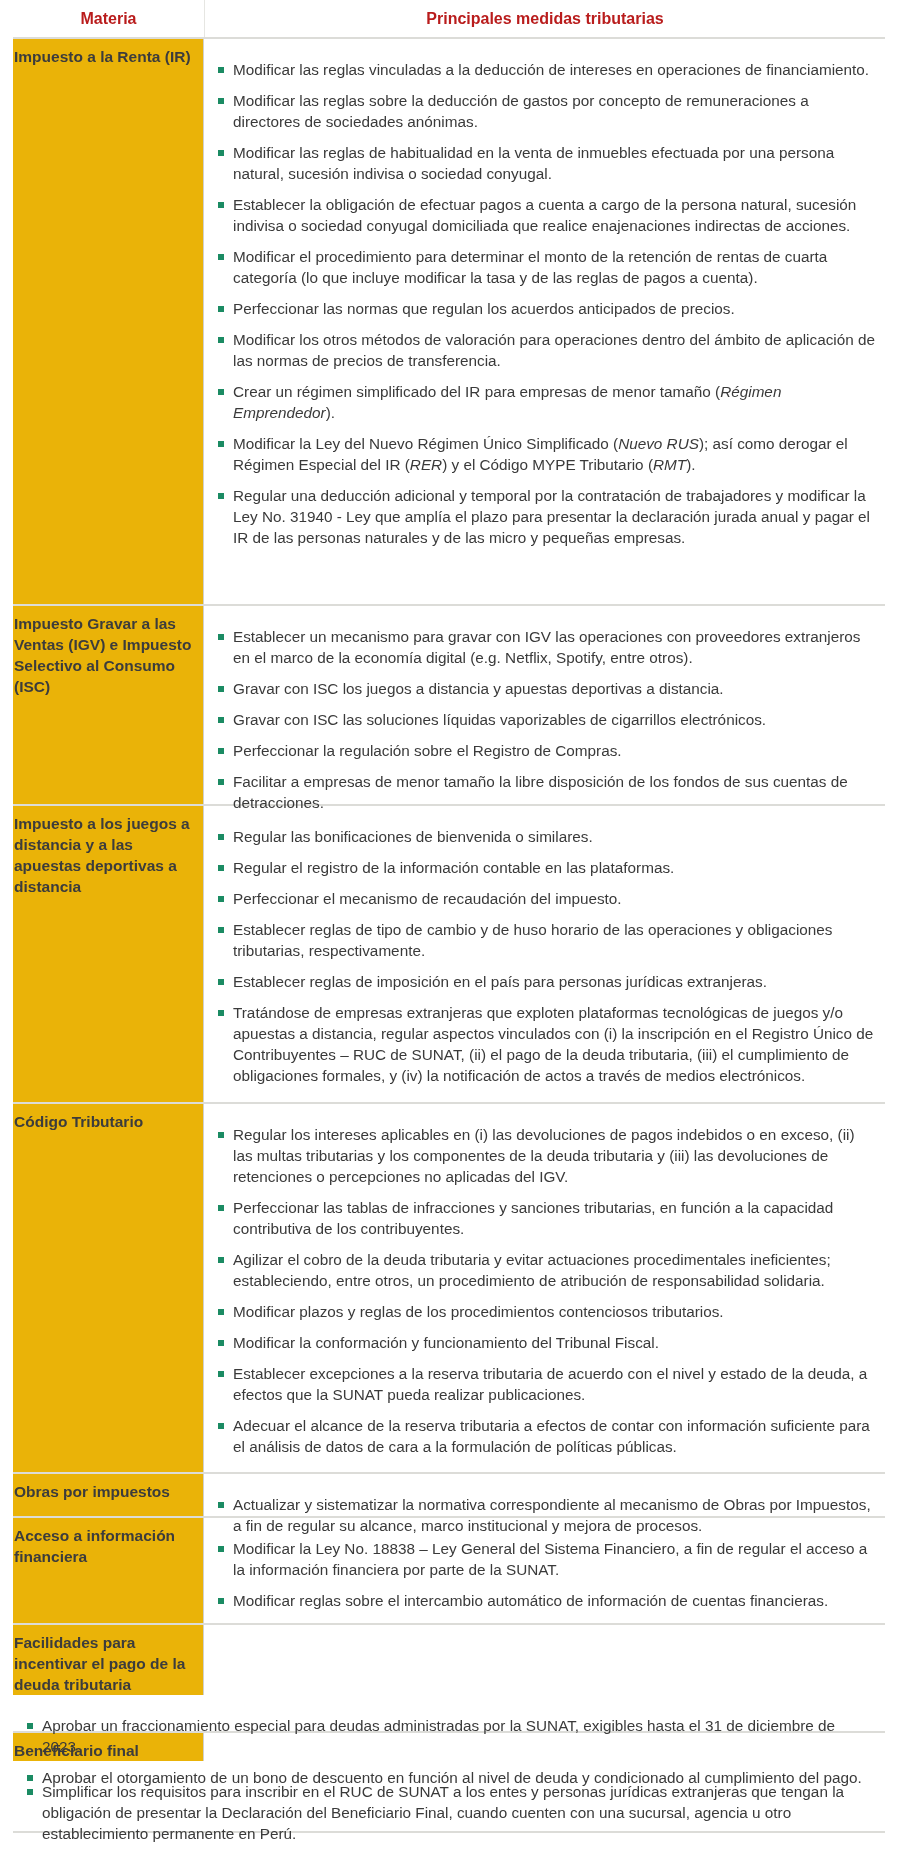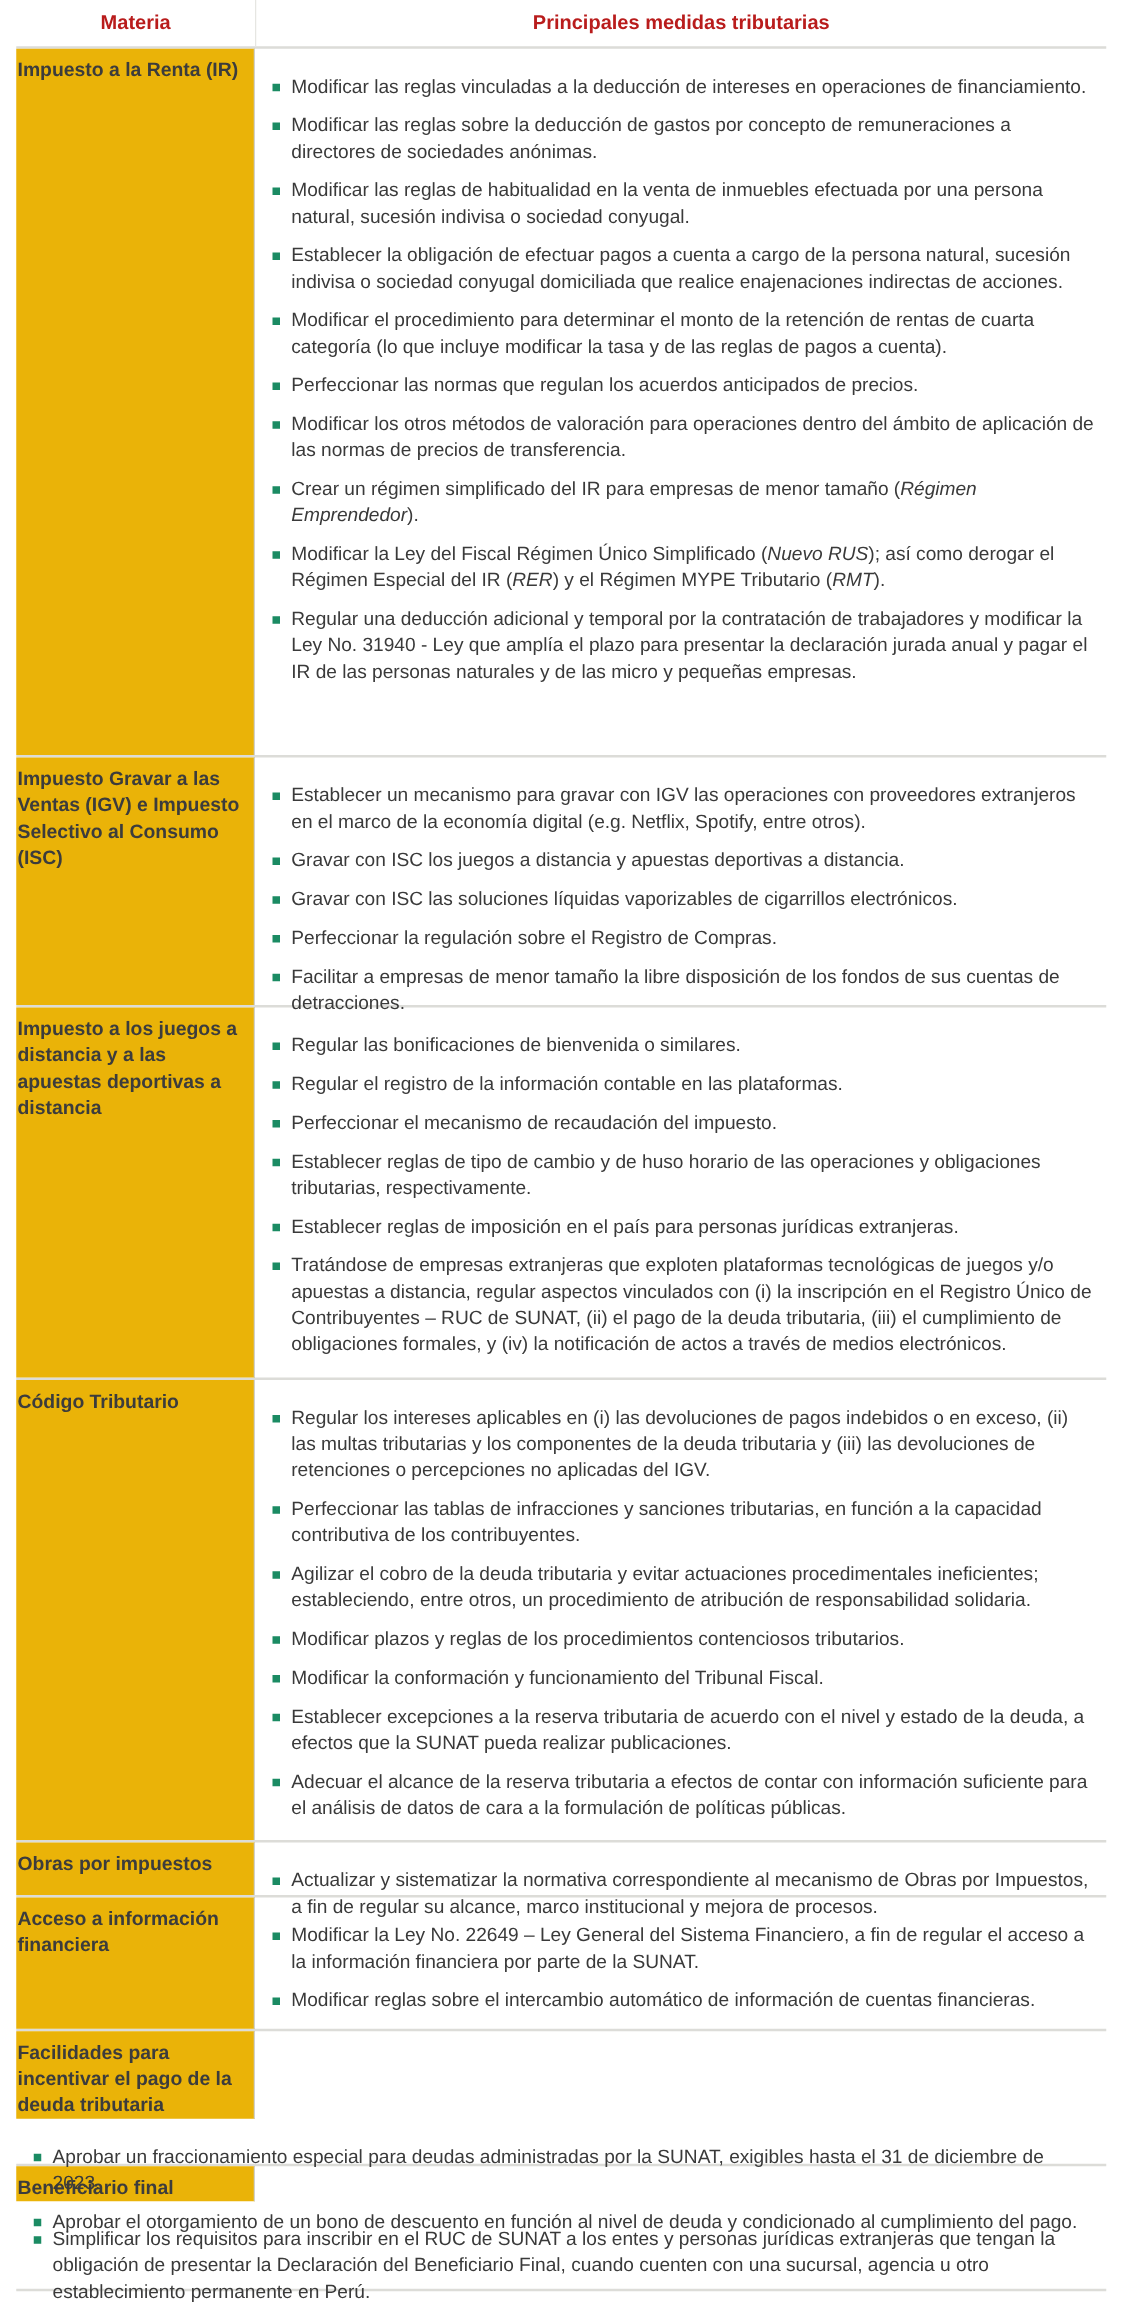--- a/index.html
+++ b/index.html
@@ -31,21 +31,21 @@
     <div class="lc">Impuesto a la Renta (IR)</div>
     <div class="rc">
           <div class="item"><span class="bullet"></span><span>Modificar las reglas vinculadas a la deducción de intereses en operaciones de financiamiento.</span></div>
           <div class="item"><span class="bullet"></span><span>Modificar las reglas sobre la deducción de gastos por concepto de remuneraciones a directores de sociedades anónimas.</span></div>
           <div class="item"><span class="bullet"></span><span>Modificar las reglas de habitualidad en la venta de inmuebles efectuada por una persona natural, sucesión indivisa o sociedad conyugal.</span></div>
           <div class="item"><span class="bullet"></span><span>Establecer la obligación de efectuar pagos a cuenta a cargo de la persona natural, sucesión indivisa o sociedad conyugal domiciliada que realice enajenaciones indirectas de acciones.</span></div>
           <div class="item"><span class="bullet"></span><span>Modificar el procedimiento para determinar el monto de la retención de rentas de cuarta categoría (lo que incluye modificar la tasa y de las reglas de pagos a cuenta).</span></div>
           <div class="item"><span class="bullet"></span><span>Perfeccionar las normas que regulan los acuerdos anticipados de precios.</span></div>
           <div class="item"><span class="bullet"></span><span>Modificar los otros métodos de valoración para operaciones dentro del ámbito de aplicación de las normas de precios de transferencia.</span></div>
           <div class="item"><span class="bullet"></span><span>Crear un régimen simplificado del IR para empresas de menor tamaño (</span><i>Régimen Emprendedor</i><span>).</span></div>
-          <div class="item"><span class="bullet"></span><span>Modificar la Ley del Fiscal Régimen Único Simplificado (</span><i>Nuevo RUS</i><span>); así como derogar el Régimen Especial del IR (</span><i>RER</i><span>) y el Régimen MYPE Tributario (</span><i>RMT</i><span>).</span></div>
+          <div class="item"><span class="bullet"></span><span>Modificar la Ley del Nuevo Régimen Único Simplificado (</span><i>Nuevo RUS</i><span>); así como derogar el Régimen Especial del IR (</span><i>RER</i><span>) y el Código MYPE Tributario (</span><i>RMT</i><span>).</span></div>
           <div class="item"><span class="bullet"></span><span>Regular una deducción adicional y temporal por la contratación de trabajadores y modificar la Ley No. 31940 - Ley que amplía el plazo para presentar la declaración jurada anual y pagar el IR de las personas naturales y de las micro y pequeñas empresas.</span></div>
         </div>
   </div>
 
   <div class="row" style="height: 200px;">
     <div class="lc">Impuesto Gravar a las Ventas (IGV) e Impuesto Selectivo al Consumo (ISC)</div>
     <div class="rc">
           <div class="item"><span class="bullet"></span><span>Establecer un mecanismo para gravar con IGV las operaciones con proveedores extranjeros en el marco de la economía digital (e.g. Netflix, Spotify, entre otros).</span></div>
           <div class="item"><span class="bullet"></span><span>Gravar con ISC los juegos a distancia y apuestas deportivas a distancia.</span></div>
           <div class="item"><span class="bullet"></span><span>Gravar con ISC las soluciones líquidas vaporizables de cigarrillos electrónicos.</span></div>
@@ -82,21 +82,21 @@
   <div class="row" style="height: 44px;">
     <div class="lc">Obras por impuestos</div>
     <div class="rc">
           <div class="item"><span class="bullet"></span><span>Actualizar y sistematizar la normativa correspondiente al mecanismo de Obras por Impuestos, a fin de regular su alcance, marco institucional y mejora de procesos.</span></div>
         </div>
   </div>
 
   <div class="row" style="height: 107px;">
     <div class="lc">Acceso a información financiera</div>
     <div class="rc">
-          <div class="item"><span class="bullet"></span><span>Modificar la Ley No. 22649 – Ley General del Sistema Financiero, a fin de regular el acceso a la información financiera por parte de la SUNAT.</span></div>
+          <div class="item"><span class="bullet"></span><span>Modificar la Ley No. 18838 – Ley General del Sistema Financiero, a fin de regular el acceso a la información financiera por parte de la SUNAT.</span></div>
           <div class="item"><span class="bullet"></span><span>Modificar reglas sobre el intercambio automático de información de cuentas financieras.</span></div>
         </div>
   </div>
 
   <div class="row" style="height: 108px; flex-direction: column;">
     <div class="lc">Facilidades para incentivar el pago de la deuda tributaria</div>
     <div class="rc">
           <div class="item"><span class="bullet"></span><span>Aprobar un fraccionamiento especial para deudas administradas por la SUNAT, exigibles hasta el 31 de diciembre de 2023.</span></div>
           <div class="item"><span class="bullet"></span><span>Aprobar el otorgamiento de un bono de descuento en función al nivel de deuda y condicionado al cumplimiento del pago.</span></div>
         </div>

